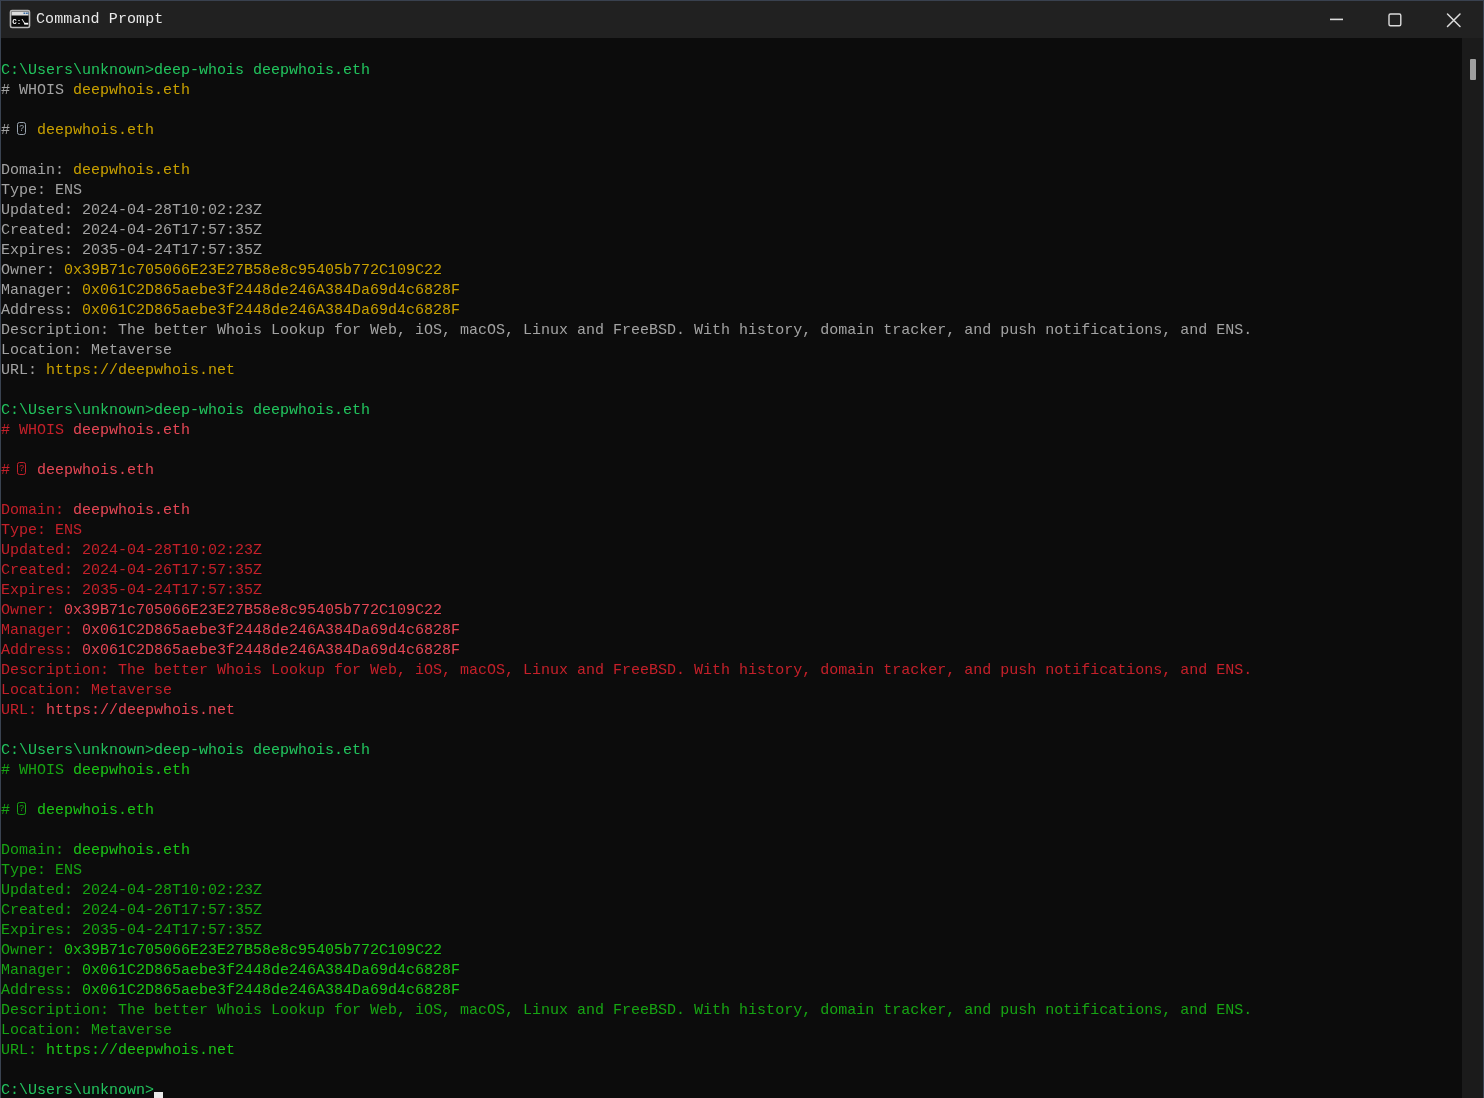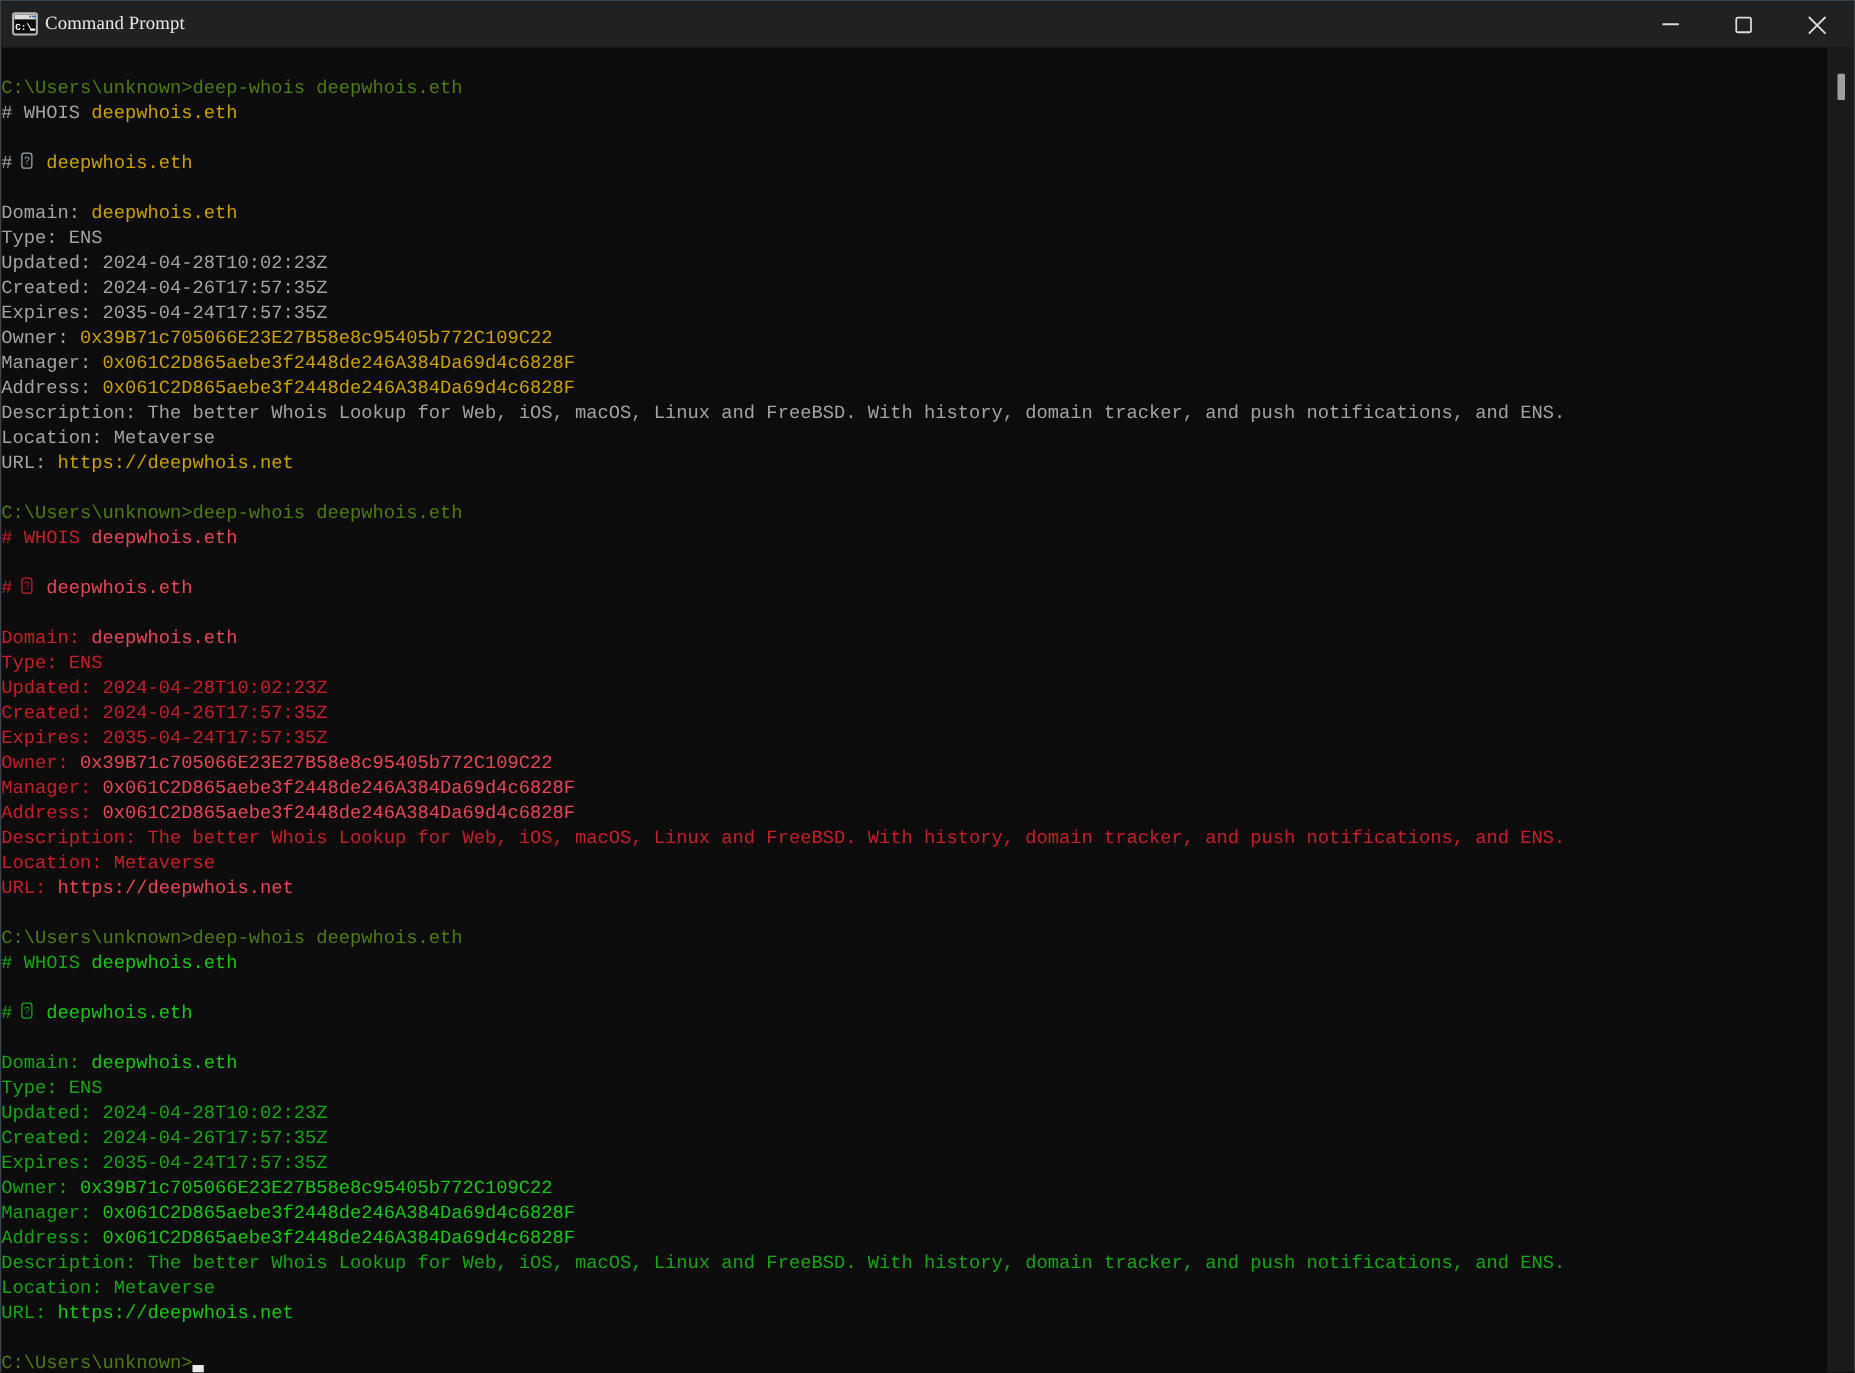--- a/index.html
+++ b/index.html
@@ -1,21 +1,21 @@
 <!DOCTYPE html>
 <html><head><meta charset="utf-8"><style>
 html,body{margin:0;padding:0;background:#0c0c0c;}
 body{width:1484px;height:1098px;overflow:hidden;position:relative;}
 .win{position:absolute;inset:0;border-top:1px solid #39414f;border-left:1px solid #3a4351;border-right:1px solid #3a4351;box-sizing:border-box;}
 .titlebar{position:absolute;left:1px;top:1px;right:1px;height:37px;background:#212121;}
 .title{position:absolute;left:35px;top:0;height:37px;line-height:37px;color:#e9e9e9;
- font-family:Liberation Serif, serif;font-size:15px;letter-spacing:0.1px;}
+ font-family:Liberation Mono, monospace;font-size:15px;letter-spacing:0.1px;}
 .content{position:absolute;left:1px;top:38px;width:1460px;}
 pre{margin:0;font-family:"Liberation Mono",monospace;font-size:15px;line-height:20px;padding-top:23px;}
-.w{color:#4d7c0f}
+.w{color:#22c55e}
 .g{color:#a3a3a3}
 .y{color:#c9a100}
 .r{color:#c5202a}
 .R{color:#e74856}
 .e{color:#17a513}
 .E{color:#1cc617}
 .bx{display:inline-block;width:9px;height:13px;box-sizing:border-box;border:1px solid currentColor;border-radius:2.5px;margin-left:-2px;margin-right:2px;
  font-size:8.5px;line-height:11px;text-align:center;vertical-align:3px;font-family:"Liberation Sans",sans-serif;}
 .b1{color:#9aa5b1}
 .b2{color:#c5202a}

